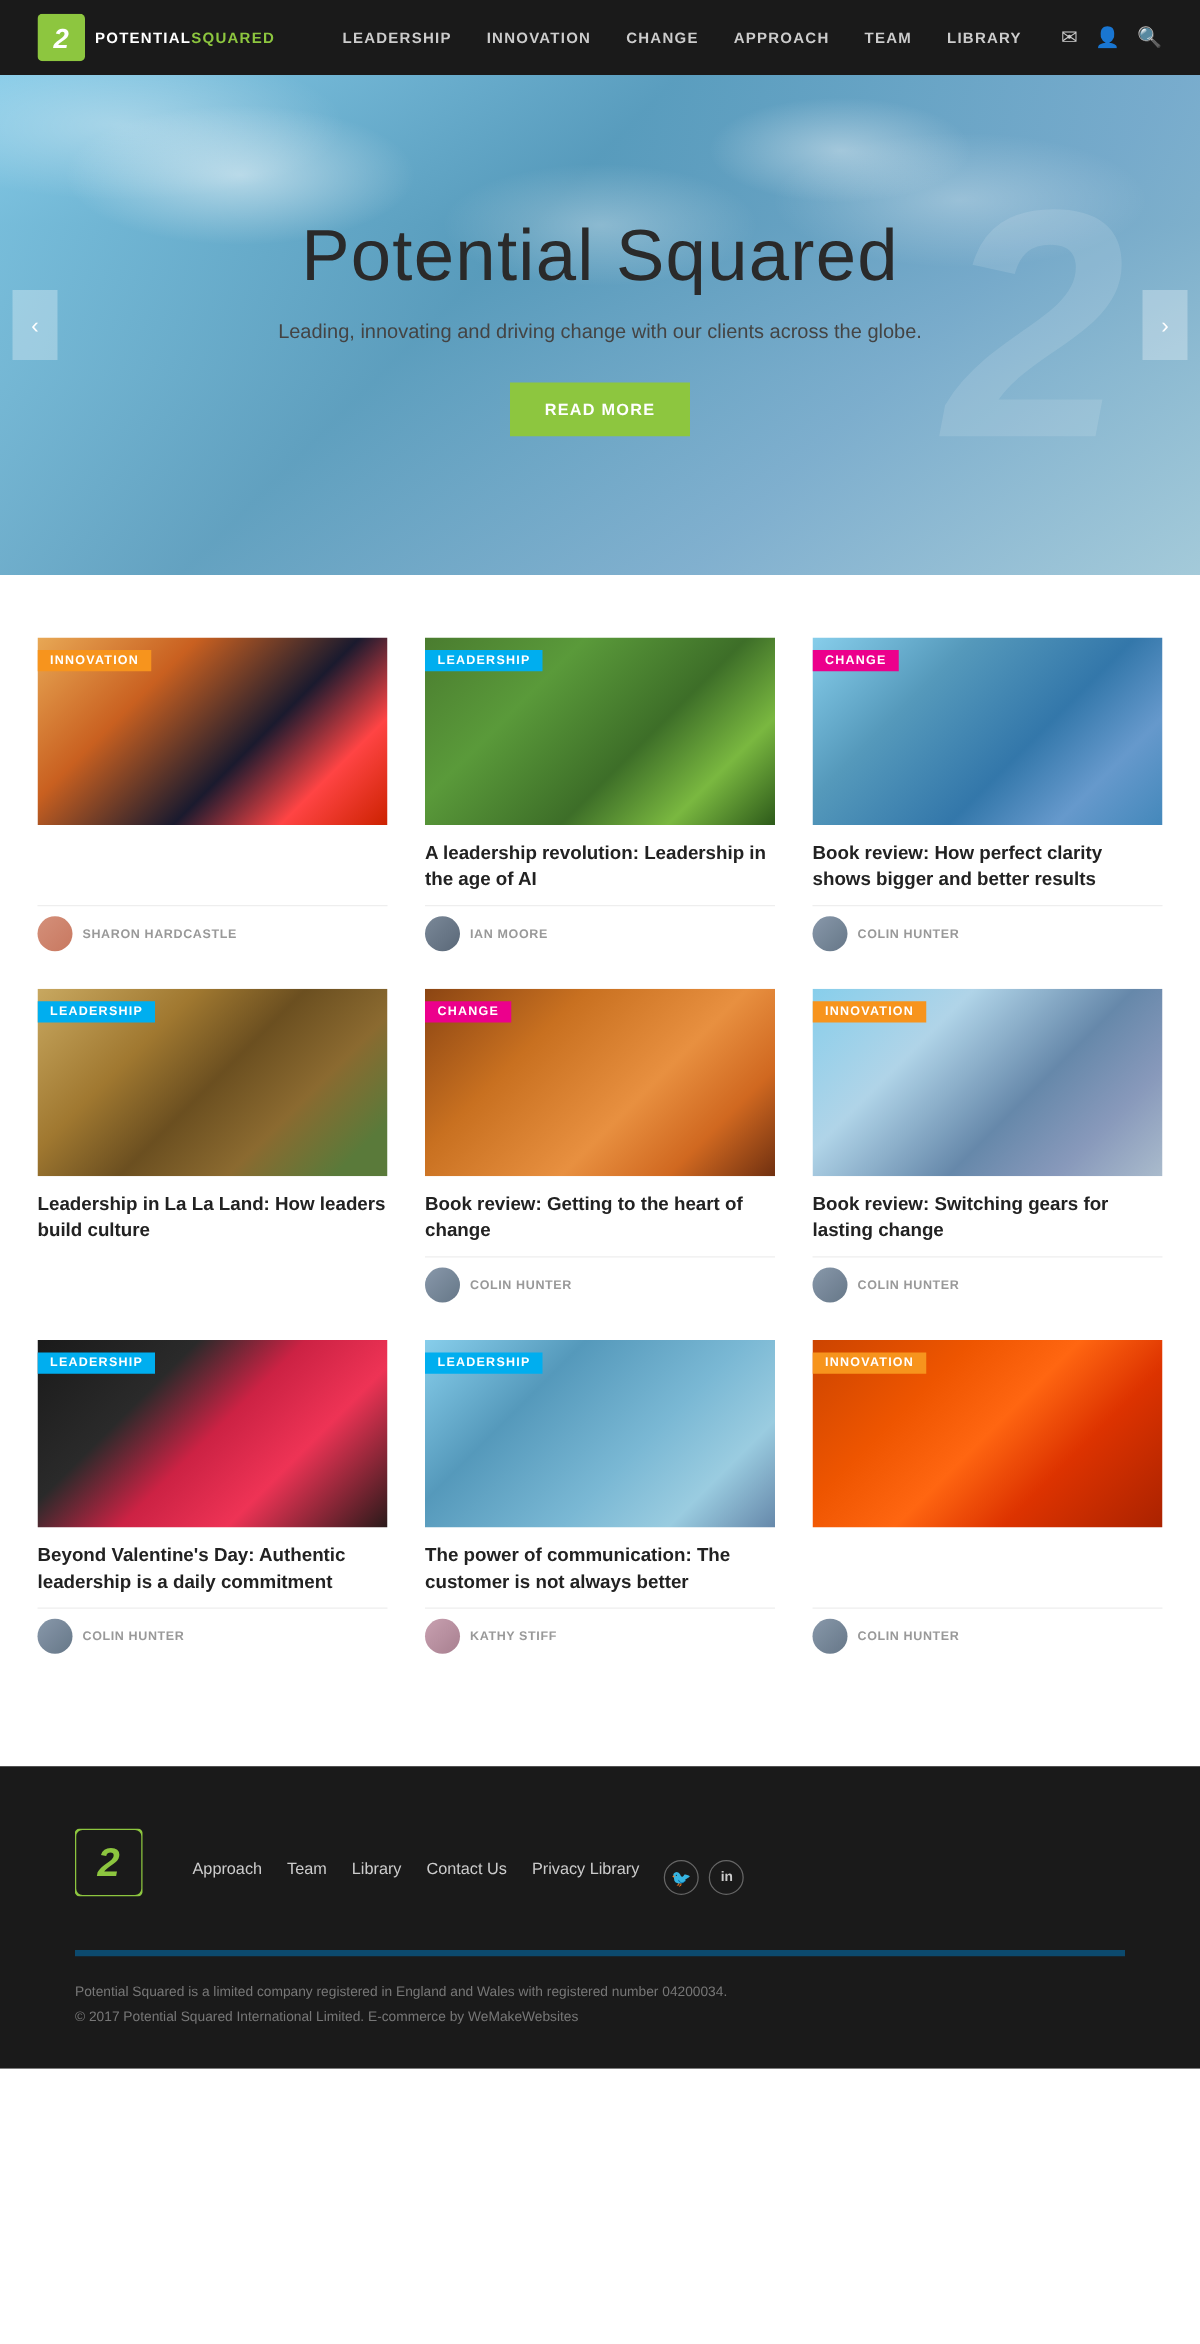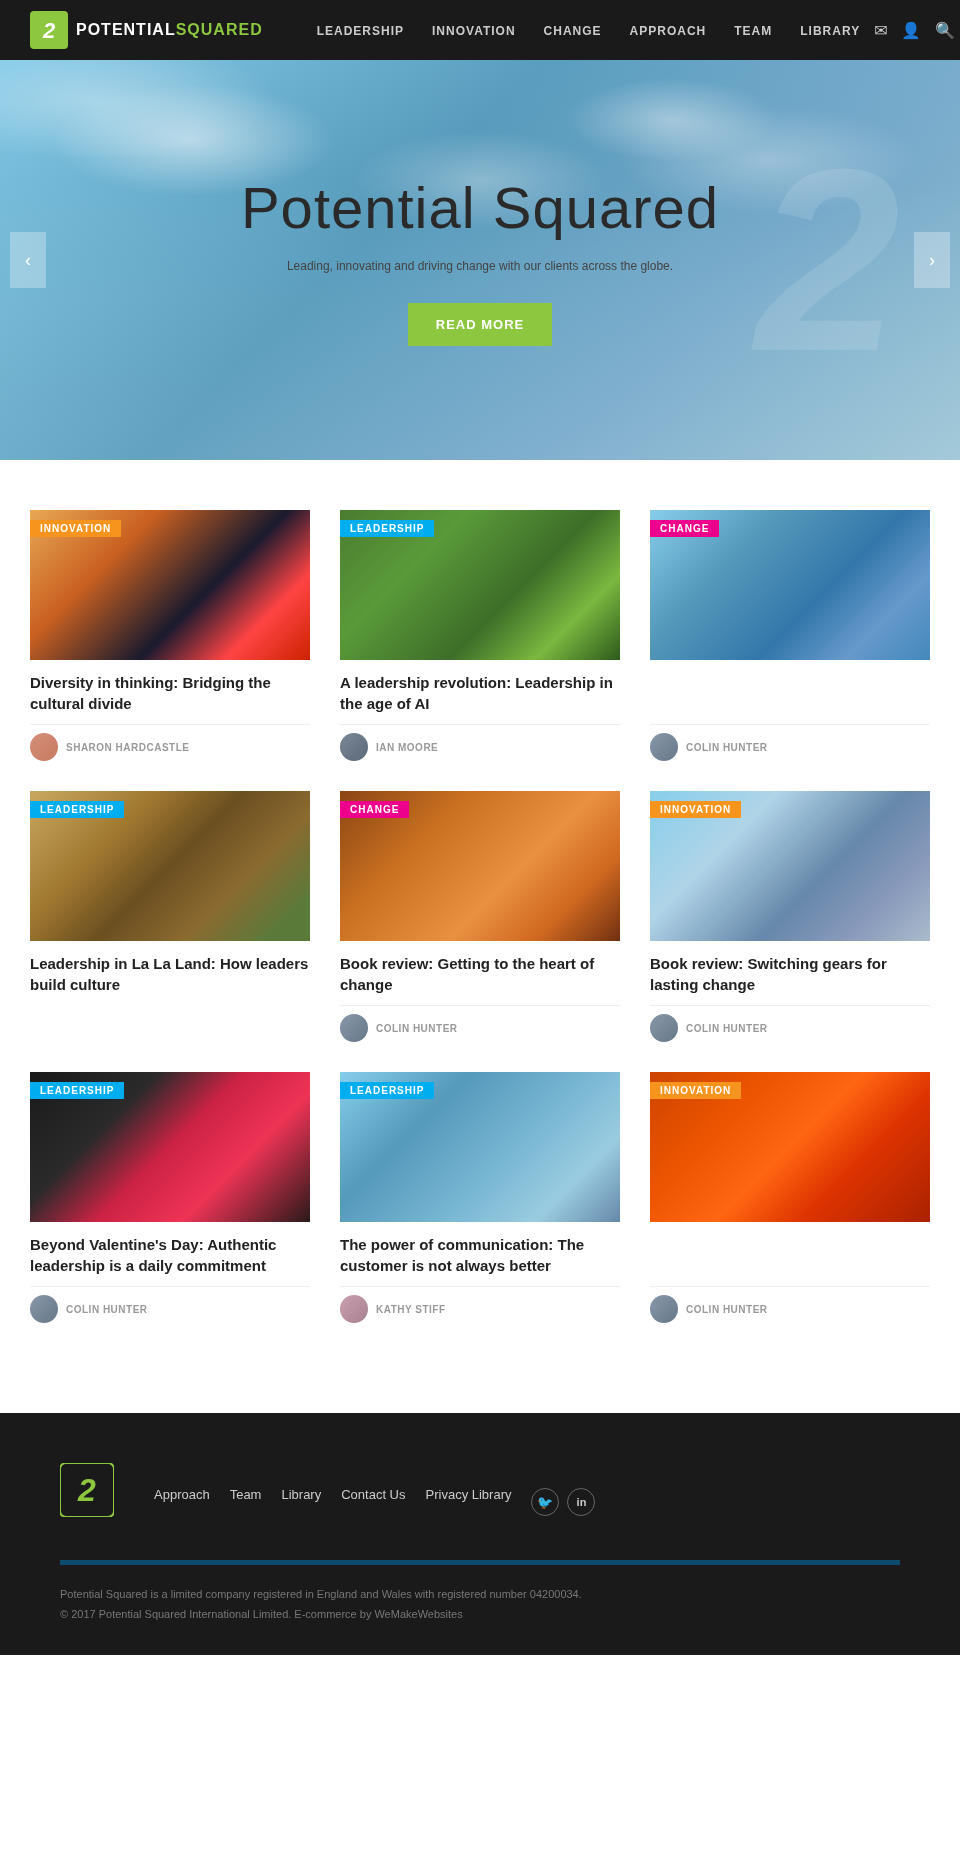--- a/index.html
+++ b/index.html
@@ -20,21 +20,21 @@
       align-items: center;
       margin-right: 40px;
       text-decoration: none;
     }
     .logo-icon {
       width: 38px;
       height: 38px;
       margin-right: 8px;
     }
     .logo-text {
-      font-size: 16px;
+      font-size: 12px;
       font-weight: 700;
       letter-spacing: 1px;
     }
     .logo-text span:first-child { color: #fff; }
     .logo-text span:last-child { color: #8dc63f; }
     .navbar-links {
       display: flex;
       align-items: center;
       list-style: none;
       flex: 1;
@@ -105,21 +105,21 @@
       padding: 20px;
     }
     .hero-title {
       font-size: 58px;
       font-weight: 300;
       color: #2a2a2a;
       margin-bottom: 16px;
       letter-spacing: 1px;
     }
     .hero-subtitle {
-      font-size: 12px;
+      font-size: 16px;
       color: #444;
       margin-bottom: 28px;
       line-height: 1.5;
     }
     .hero-btn {
       background: #8dc63f;
       color: #fff;
       border: none;
       padding: 14px 28px;
       font-size: 13px;
@@ -326,21 +326,20 @@
   <button class="slider-arrow slider-arrow-right">›</button>
 </div>
 
 <div class="content-area">
   <div class="article-grid" id="article-grid">
   <div class="article-card">
     <div class="article-image-wrap">
       <span class="tag-badge tag-innovation">INNOVATION</span>
       <div class="article-image-placeholder img-bridge"></div>
     </div>
-    <h3 class="article-title">Diversity in thinking: Bridging the cultural divide</h3>
     <div class="article-author">
       <div class="author-avatar avatar-sharon"></div>
       <span class="author-name">SHARON HARDCASTLE</span>
     </div>
   </div>
       <div class="article-card">
     <div class="article-image-wrap">
       <span class="tag-badge tag-leadership">LEADERSHIP</span>
       <div class="article-image-placeholder img-danbo"></div>
     </div>
@@ -348,20 +347,21 @@
     <div class="article-author">
       <div class="author-avatar avatar-ian"></div>
       <span class="author-name">IAN MOORE</span>
     </div>
   </div>
       <div class="article-card">
     <div class="article-image-wrap">
       <span class="tag-badge tag-change">CHANGE</span>
       <div class="article-image-placeholder img-building"></div>
     </div>
+    <h3 class="article-title">Book review: How perfect clarity shows bigger and better results</h3>
     <div class="article-author">
       <div class="author-avatar avatar-colin"></div>
       <span class="author-name">COLIN HUNTER</span>
     </div>
   </div>
       <div class="article-card">
     <div class="article-image-wrap">
       <span class="tag-badge tag-leadership">LEADERSHIP</span>
       <div class="article-image-placeholder img-hollywood"></div>
     </div>

